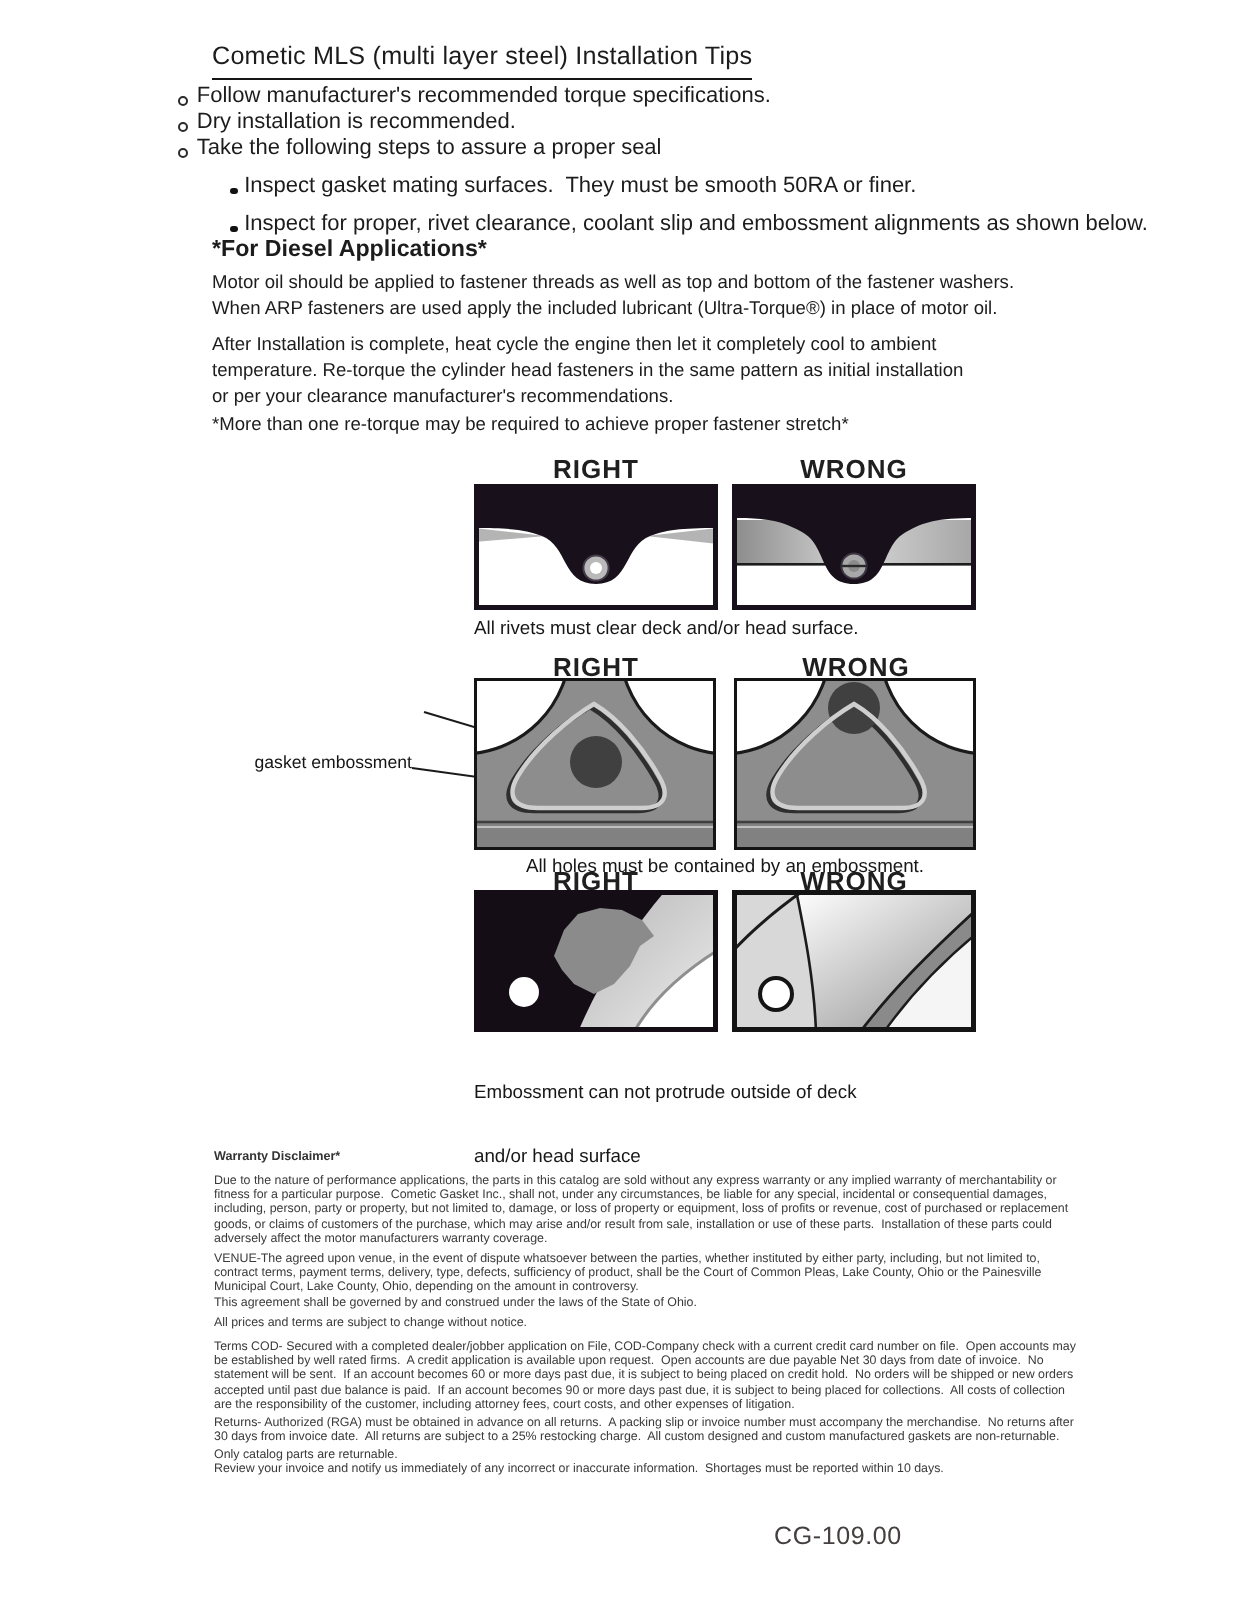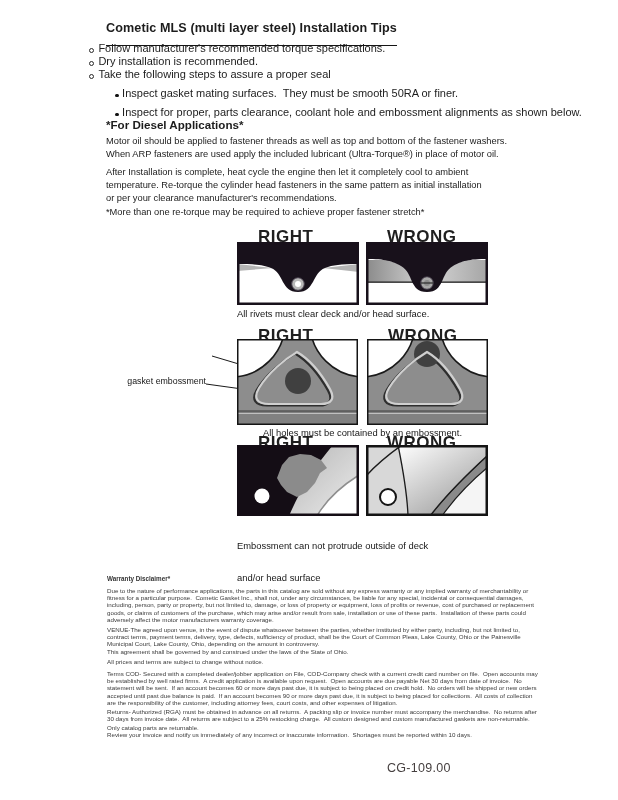--- a/index.html
+++ b/index.html
@@ -2,32 +2,32 @@
 <html><head>
 <meta charset="utf-8">
 <style>
   html,body{margin:0;padding:0;background:#ffffff;}
   .page{
     position:relative;width:618px;height:800px;background:#ffffff;overflow:hidden;
     font-family:"Liberation Sans","DejaVu Sans",sans-serif;color:#1c1c1c;
   }
   .title{
     position:absolute;left:106px;top:21px;margin:0;
-    font-size:12.6px;font-weight:bold;letter-spacing:.1px;
-    border-bottom:1.6px solid #151515;padding-bottom:10px;white-space:pre;
+    font-size:12.6px;font-weight:normal;letter-spacing:.1px;
+    border-bottom:1.6px solid #151515;padding-bottom:4px;white-space:pre;
   }
   .tips{position:absolute;left:89px;top:42px;}
   .tip-row{display:flex;align-items:center;height:13px;font-size:11px;line-height:13px;white-space:pre;}
   .tip-row.sub{margin-left:26px;margin-top:6px;}
   .b-open{width:3.4px;height:3.4px;border:1px solid #2a2a2a;border-radius:50%;margin:4px 4px 0 0;flex:none;}
   .b-fill{width:3.6px;height:3.6px;background:#111;border-radius:50%;margin:4.4px 3.5px 0 0;flex:none;}
   .h2{position:absolute;left:106px;margin:0;font-size:11.6px;font-weight:bold;white-space:pre;}
   .para{position:absolute;left:106px;}
   .pline{font-size:9.3px;line-height:13px;white-space:pre;}
-  .dg-hdr{position:absolute;width:80px;font-size:17px;font-weight:bold;letter-spacing:.5px;color:#1f1f1f;white-space:pre;}
+  .dg-hdr{position:absolute;width:80px;text-align:center;font-size:13px;font-weight:bold;letter-spacing:.5px;color:#1f1f1f;white-space:pre;}
   .panel{position:absolute;}
   .panel svg{display:block;width:100%;height:100%;}
   .caption{position:absolute;font-size:9.4px;line-height:10.8px;color:#171717;white-space:pre;}
   .dg-label{position:absolute;text-align:right;font-size:8.8px;line-height:9.8px;color:#151515;white-space:pre;}
   .leader{position:absolute;left:200px;top:342px;width:122px;height:60px;pointer-events:none;}
   .legal{position:absolute;left:107px;color:#3a3a3a;}
   .legal-h{font-size:6.3px;font-weight:bold;white-space:pre;color:#333;}
   .lline{font-size:6.2px;line-height:7.2px;white-space:pre;}
   .footer{position:absolute;left:387px;top:761px;font-size:12.5px;letter-spacing:.3px;color:#453f3f;white-space:pre;}
 </style>
@@ -50,21 +50,21 @@
     <div class="tip-row">
       <span class="b-open"></span>
       <span>Take the following steps to assure a proper seal</span>
     </div>
     <div class="tip-row sub">
       <span class="b-fill"></span>
       <span>Inspect gasket mating surfaces.  They must be smooth 50RA or finer.</span>
     </div>
     <div class="tip-row sub">
       <span class="b-fill"></span>
-      <span>Inspect for proper, parts clearance, coolant hole and embossment alignments as shown below.</span>
+      <span>Inspect for proper, rivet clearance, coolant slip and embossment alignments as shown below.</span>
     </div>
   </div>
 
   <h2 class="h2" style="top:118px;">*For Diesel Applications*</h2>
   <div class="para" style="top:135px;">
     <div class="pline">Motor oil should be applied to fastener threads as well as top and bottom of the fastener washers.</div>
     <div class="pline">When ARP fasteners are used apply the included lubricant (Ultra-Torque®) in place of motor oil.</div>
   </div>
   <div class="para" style="top:166px;">
     <div class="pline">After Installation is complete, heat cycle the engine then let it completely cool to ambient</div>

